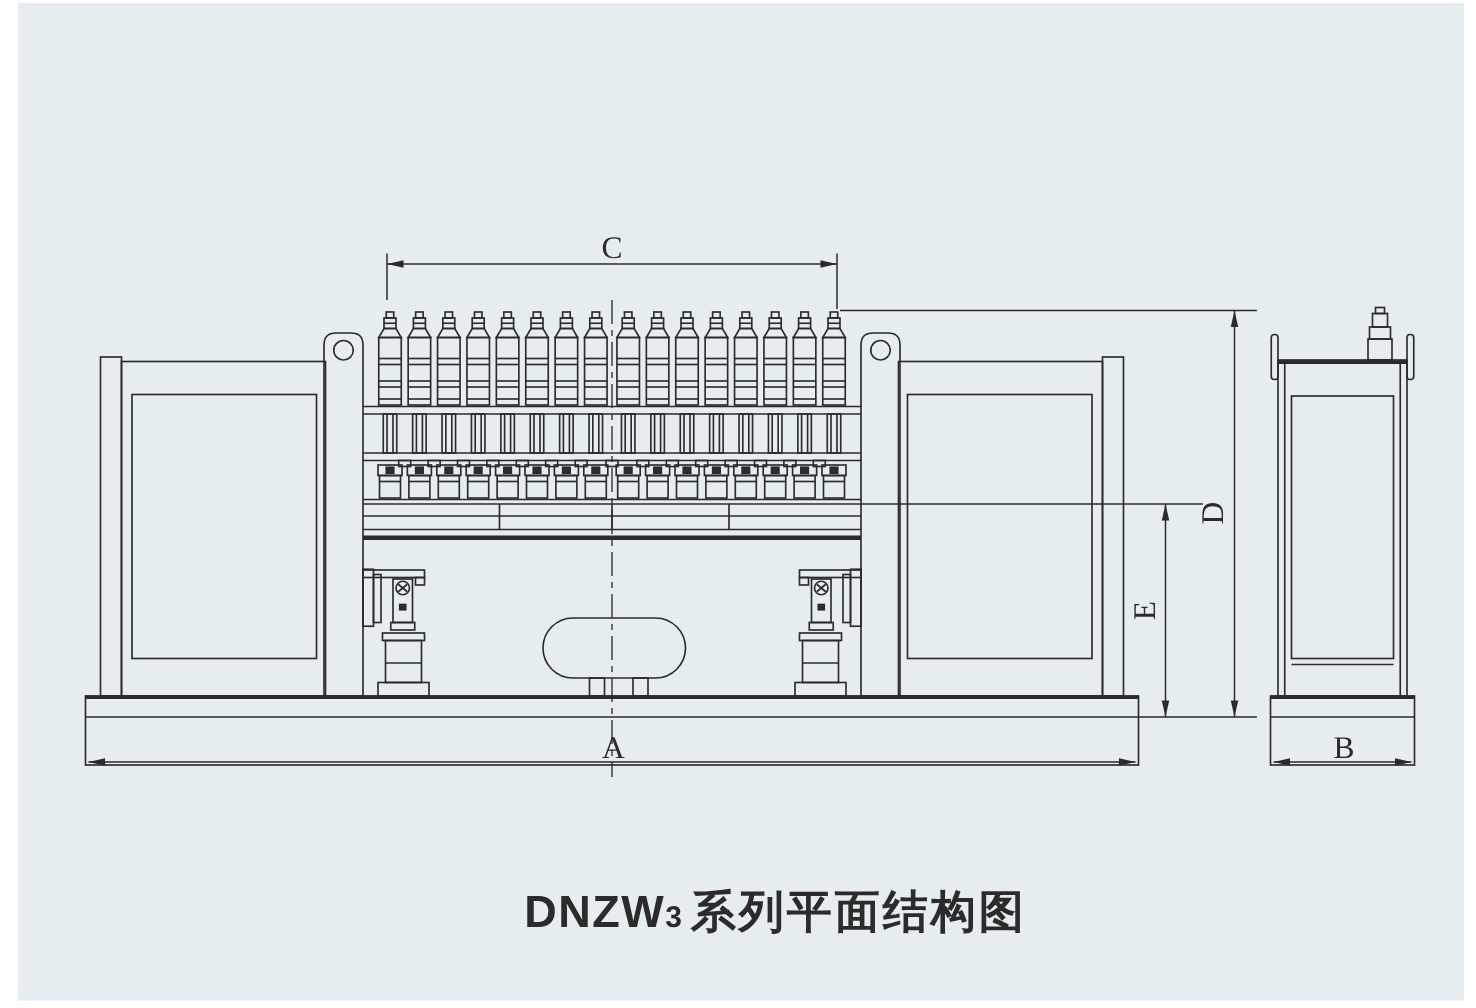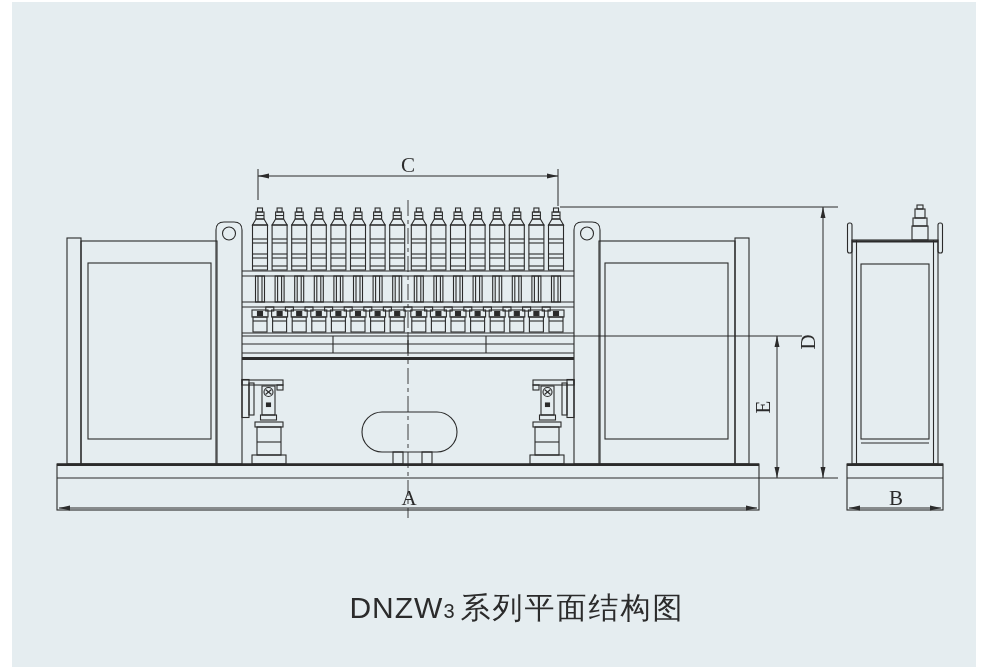--- a/index.html
+++ b/index.html
@@ -15,21 +15,21 @@
   #drawing{position:absolute;left:0;top:0;}
   .machine{stroke:var(--line);fill:none;stroke-width:1.1;}
   .dims{stroke:var(--line);fill:none;stroke-width:1;}
   .dimtext{font-family:"Liberation Serif","DejaVu Serif",serif;font-size:21px;fill:var(--text);
     stroke:none;text-anchor:middle;}
   .cl{stroke-dasharray:16 4 4 4;stroke-width:0.9;}
   .thick{stroke-width:2.4;}
   .deckthick{stroke-width:3;}
   #title-block{
     position:absolute;left:517px;top:588px;transform:translateX(-50%);
-    white-space:nowrap;color:var(--text);font-weight:normal;font-size:30px;
+    white-space:nowrap;color:var(--text);font-weight:bold;font-size:30px;
     letter-spacing:1px;
   }
   #title-block .sub{font-size:20px;letter-spacing:0;}
   #title-block .suffix{letter-spacing:2px;margin-left:6px;}
 </style>
 </head>
 <body>
 
 <div id="stage">
   <svg id="drawing" width="984" height="672" viewBox="0 0 984 672" xmlns="http://www.w3.org/2000/svg">

